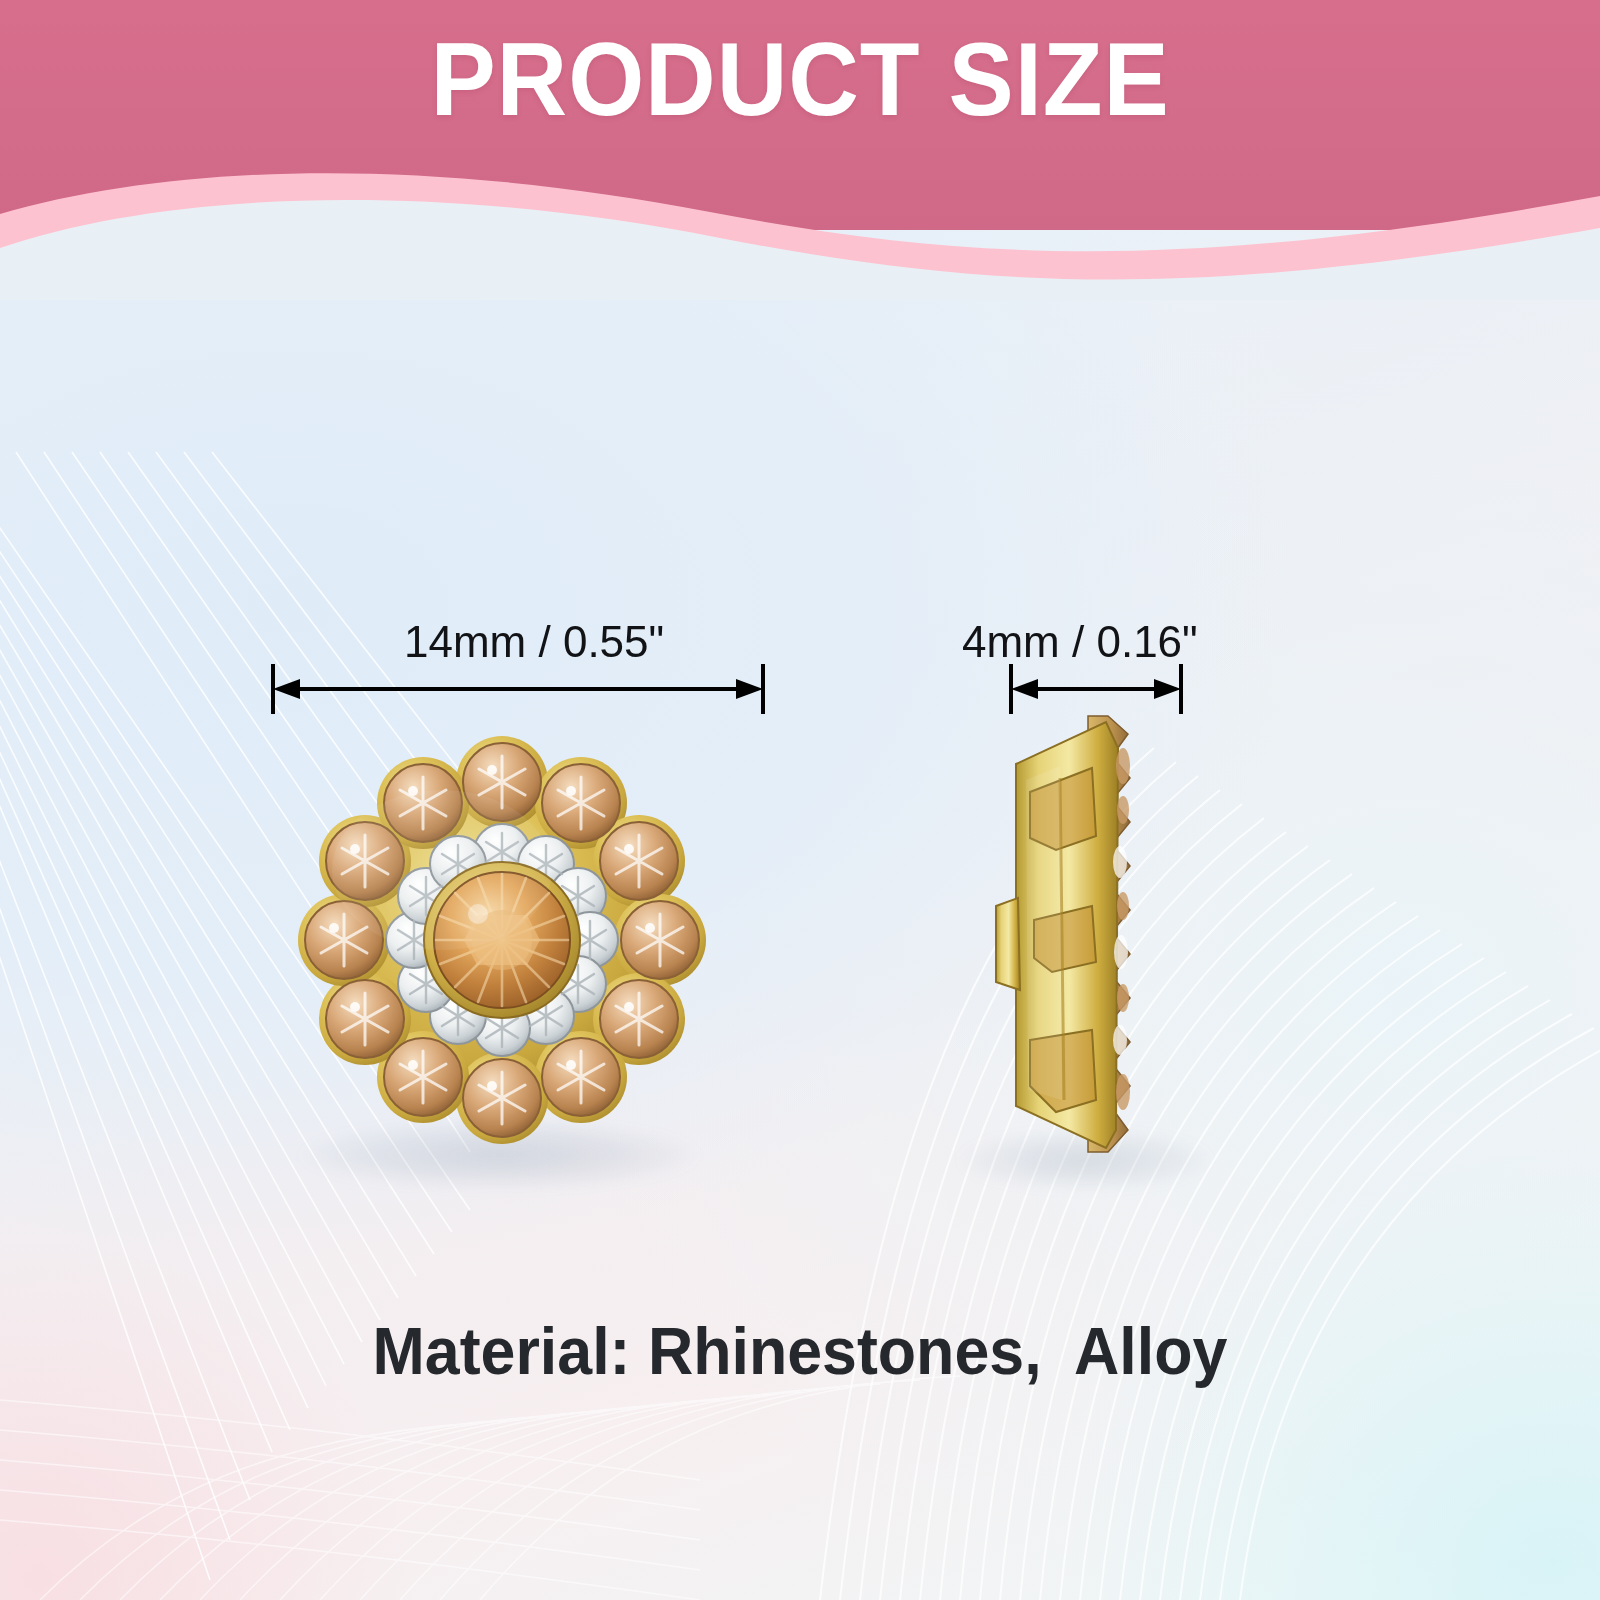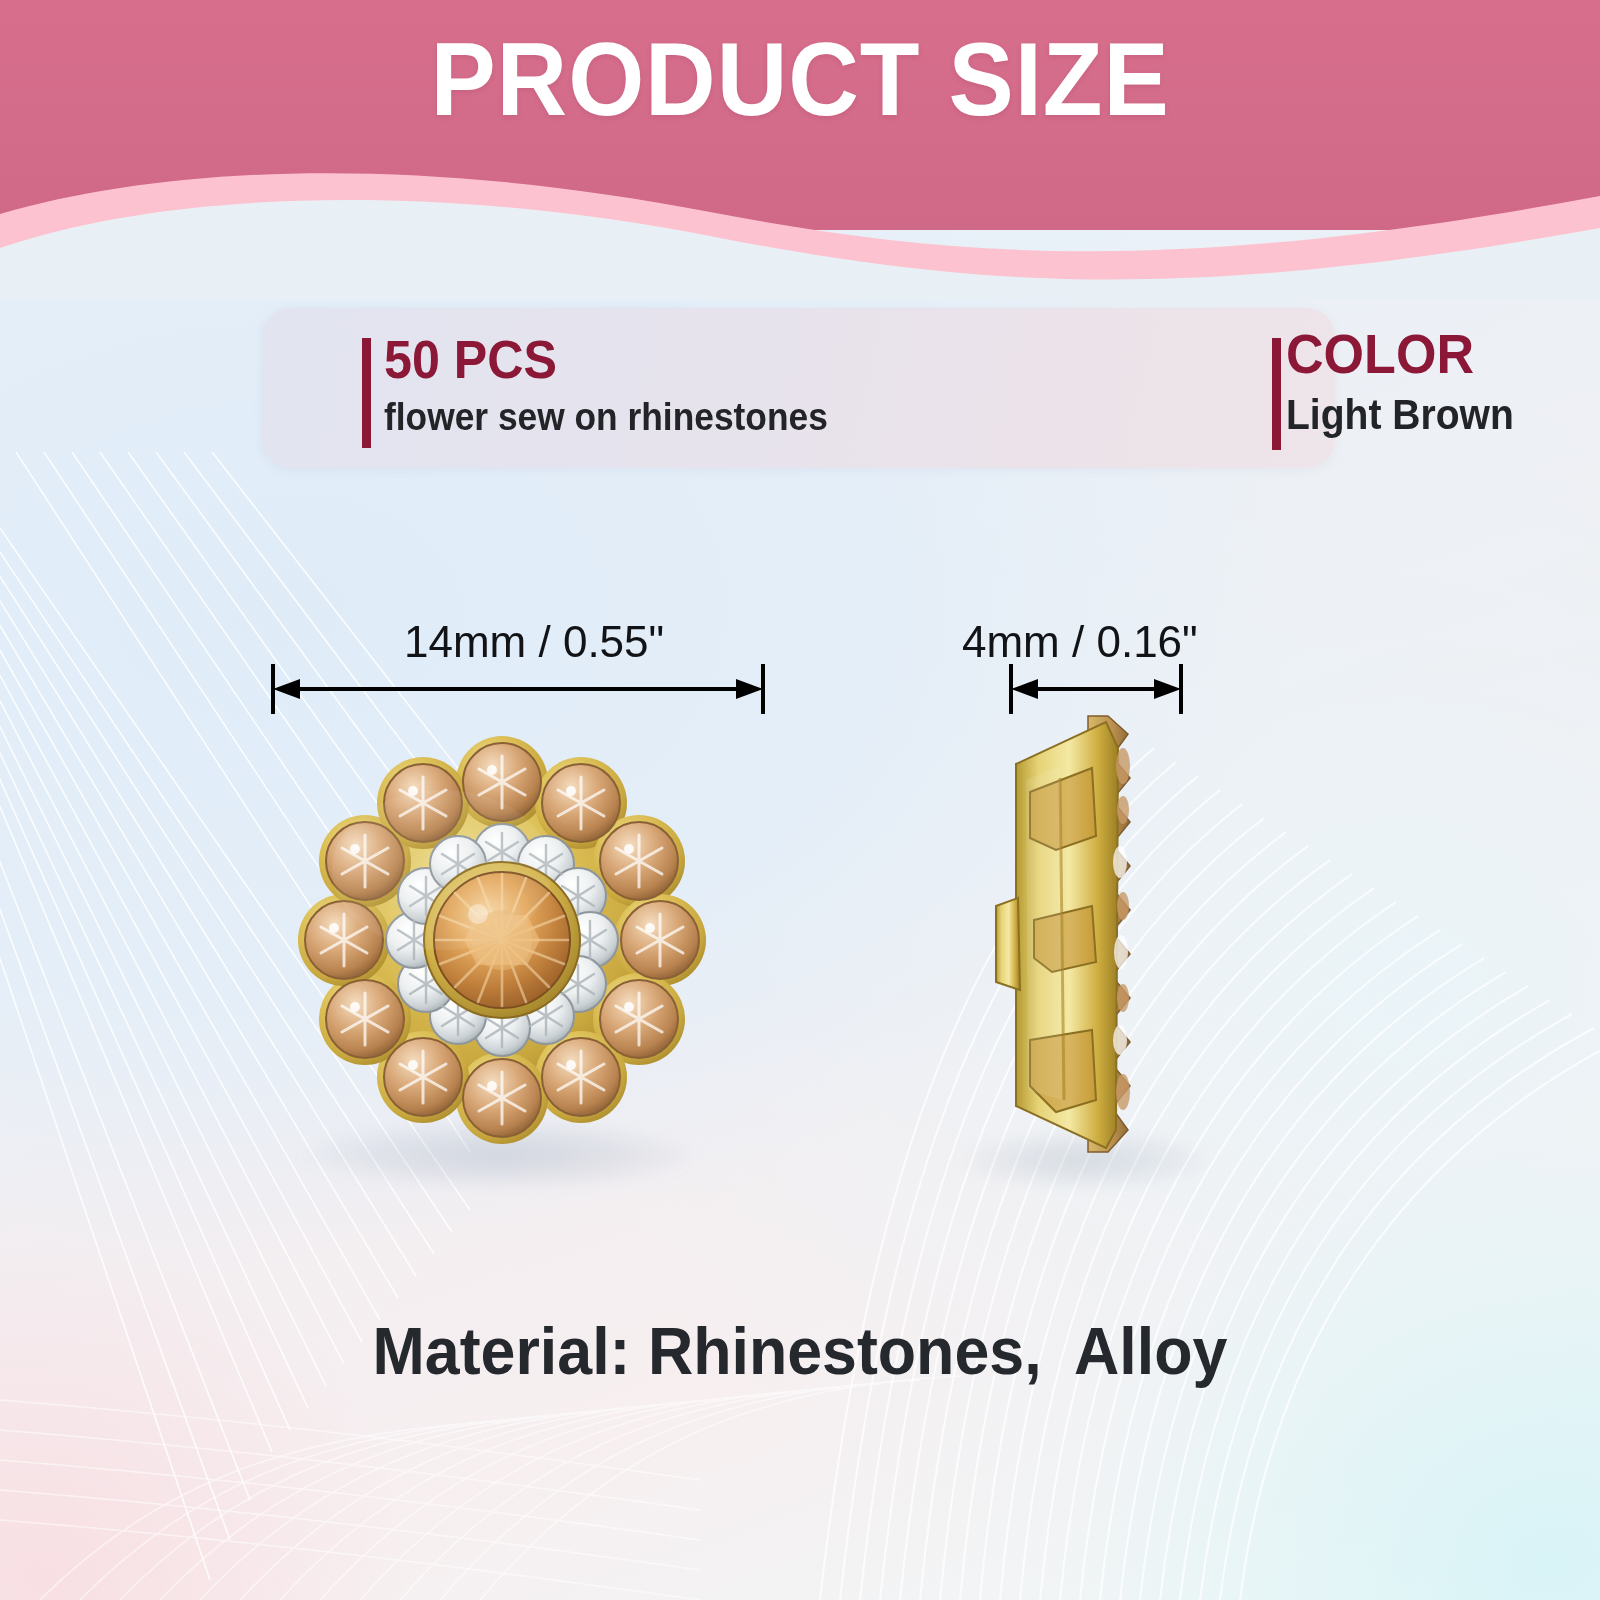--- a/index.html
+++ b/index.html
@@ -237,35 +237,20 @@
   <div class="header-wrap">
     <div class="header-pink"></div>
     <svg width="1600" height="300" viewBox="0 0 1600 300" style="position:absolute;left:0;top:0;">
       <path d="M0 198 C 180 150 420 150 700 206 C 960 258 1180 268 1600 188 L1600 0 L1600 300 L0 300 Z" fill="none"></path>
       <path d="M0 300 L0 214 C 180 162 430 158 710 212 C 975 262 1190 272 1600 196 L1600 300 Z" fill="#fdc2cf"></path>
       <path d="M0 300 L0 248 C 170 190 440 182 720 238 C 990 290 1200 300 1600 228 L1600 300 Z" fill="#e8f0f6"></path>
     </svg>
     <div class="header-title">PRODUCT SIZE</div>
   </div>
 
-  <div class="badge">
-
-    <div class="badge-left">
-      <div class="vbar"></div>
-      <div class="badge-title">50 PCS</div>
-      <div class="badge-sub">flower sew on rhinestones</div>
-    </div>
-
-    <div class="badge-right">
-      <div class="vbar"></div>
-      <div class="badge-title">COLOR</div>
-      <div class="badge-sub">Light Brown</div>
-    </div>
-
-  </div>
 
   <div class="dim">
     <div class="dim-label" style="left:404px;top:620px;">14mm / 0.55"</div>
     <svg class="dim-svg" style="left:262px;top:660px;" width="520" height="58" viewBox="0 0 520 58">
       <line x1="11" y1="4" x2="11" y2="54" stroke="#000" stroke-width="4"></line>
       <line x1="501" y1="4" x2="501" y2="54" stroke="#000" stroke-width="4"></line>
       <line x1="18" y1="29" x2="494" y2="29" stroke="#000" stroke-width="4"></line>
       <polygon points="11,29 38,19 38,39" fill="#000"></polygon>
       <polygon points="501,29 474,19 474,39" fill="#000"></polygon>
     </svg>

